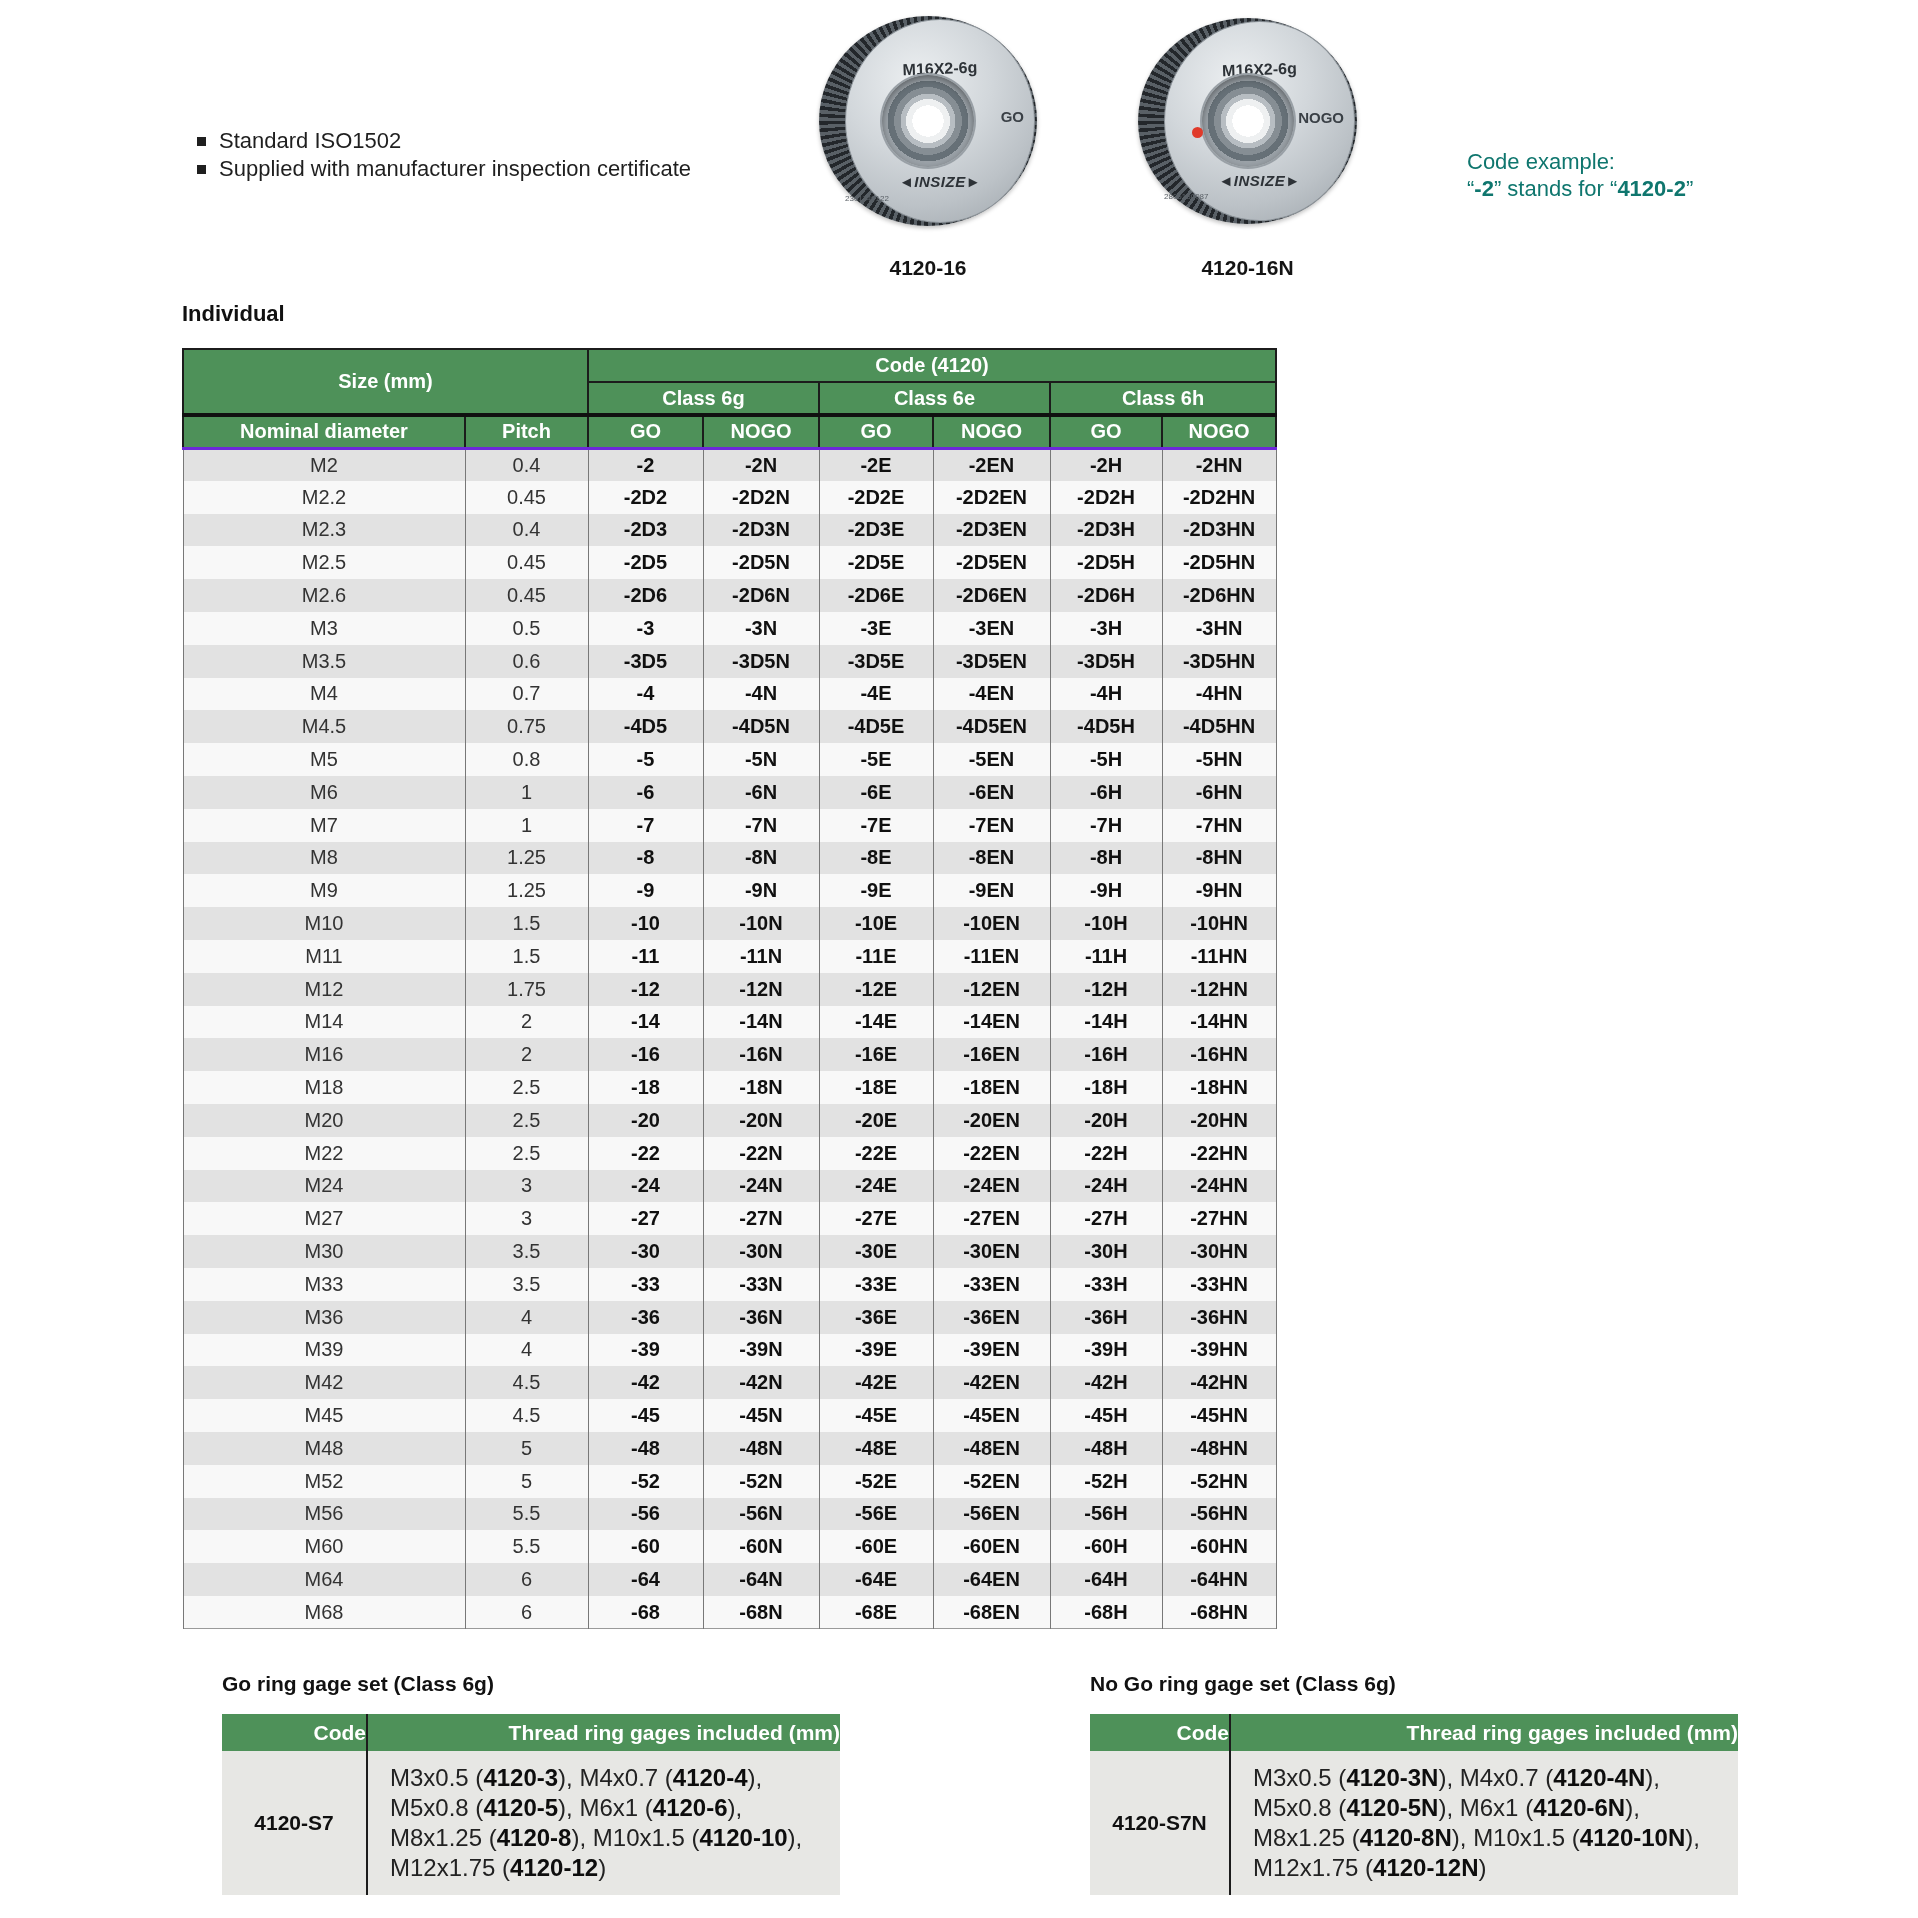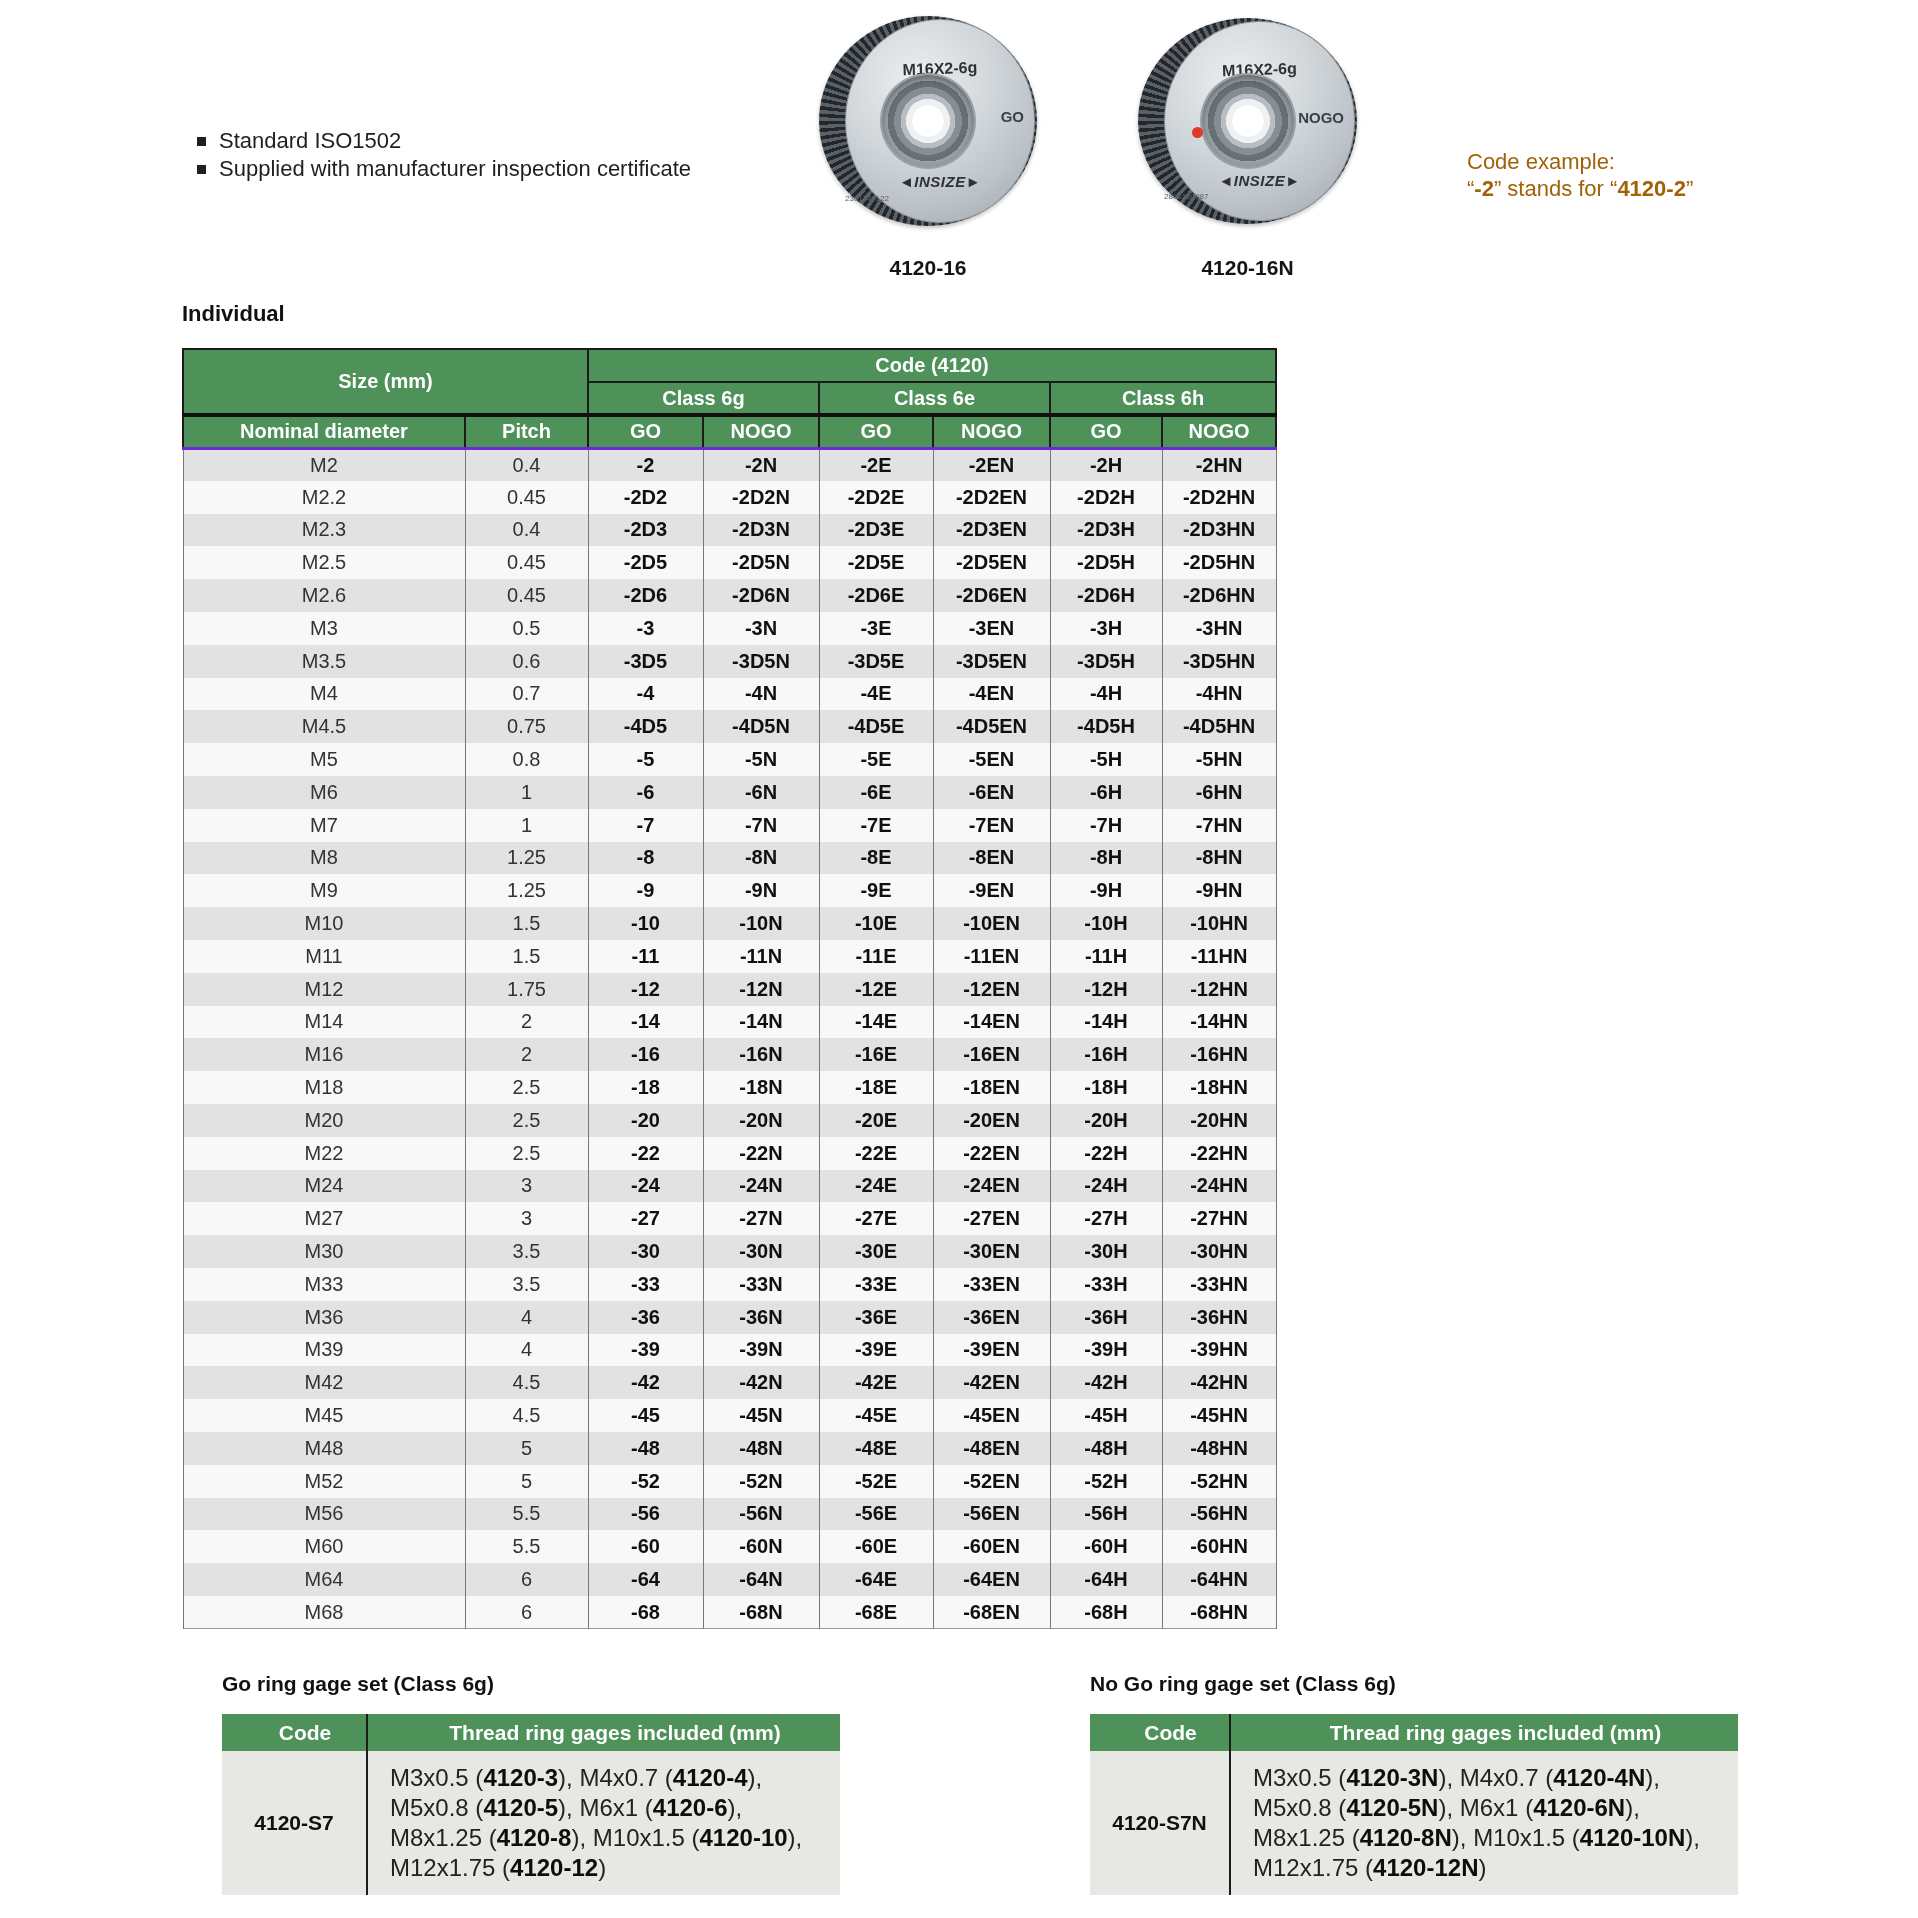--- a/index.html
+++ b/index.html
@@ -27,21 +27,21 @@
   .gage-marking { position:absolute; top:21%; left:26px; right:2px; text-align:center;
     font-weight:bold; font-size:16px; color:#2d3237; transform:rotate(-2deg); }
   .gage-side { position:absolute; right:13px; top:44%; font-weight:bold; font-size:15px; color:#3a4046; }
   .gage-brand { position:absolute; bottom:17%; left:26px; right:2px; text-align:center;
     font-weight:bold; font-style:italic; font-size:15px; color:#2d3237; letter-spacing:.5px; }
   .gage-serial { position:absolute; bottom:11%; left:26px; right:2px; text-align:left; font-size:8px; color:#5a6066; }
   .gage-dot { position:absolute; width:11px; height:11px; border-radius:50%; background:var(--red,#e03a2a); left:54px; top:53%; }
   .gage-caption { position:absolute; top:256px; text-align:center; font-weight:bold; font-size:21px; color:#141414; }
 
   
-  .code-example { position:absolute; left:1467px; top:148px; font-size:22px; line-height:27px; color:#a16207; }
+  .code-example { position:absolute; left:1467px; top:148px; font-size:22px; line-height:27px; color:#0f766e; }
 
   
   .individual-label { position:absolute; left:182px; top:301px; font-size:22px; font-weight:bold; color:#111; }
 
   
   .main-table { position:absolute; left:182px; top:348px; width:1093px; border-collapse:collapse; table-layout:fixed; }
   .main-table th { background:var(--green,#4e9159); color:#fff; font-weight:bold; font-size:20px;
     border:2px solid #1c1c1c; height:33px; text-align:center; }
   .main-table thead tr.subhead th { border-top:4px solid #101010; border-bottom:3px solid #6d28d9; }
   .main-table td { font-size:20px; text-align:center; height:32.8px; color:#333;
@@ -51,21 +51,21 @@
   .main-table tr.stripe-white td { background:var(--white-row,#f8f8f8); }
   .main-table tbody { border-bottom:1px solid #9a9a9a; }
 
   
   .set-block { position:absolute; top:1672px; }
   .set-block.left { left:222px; }
   .set-block.right { left:1090px; }
   .set-title { font-size:21px; font-weight:bold; color:#111; margin-bottom:18px; }
   .set-table { border-collapse:collapse; }
   .set-table th { background:var(--green,#4e9159); color:#fff; font-weight:bold; font-size:21px;
-    height:37px; text-align:center; padding-left:22px; }
+    height:37px; text-align:right; padding-left:22px; }
   .set-table td { background:#e7e7e4; font-size:24px; color:#222; }
   .set-table th + th, .set-table td + td { border-left:2px solid #1c1c1c; }
   td.set-code { text-align:center; font-weight:bold; font-size:21px; color:#101010; padding-left:0 !important; }
   td.set-items { padding:12px 12px 12px 22px; line-height:30px; }
   .set-item { white-space:nowrap; }
   .set-item b { color:#0d0d0d; }
   .lt .set-code-col { width:145px; } .lt .set-items-col { width:473px; }
   .rt .set-code-col { width:140px; } .rt .set-items-col { width:508px; }
 </style>
 </head>

